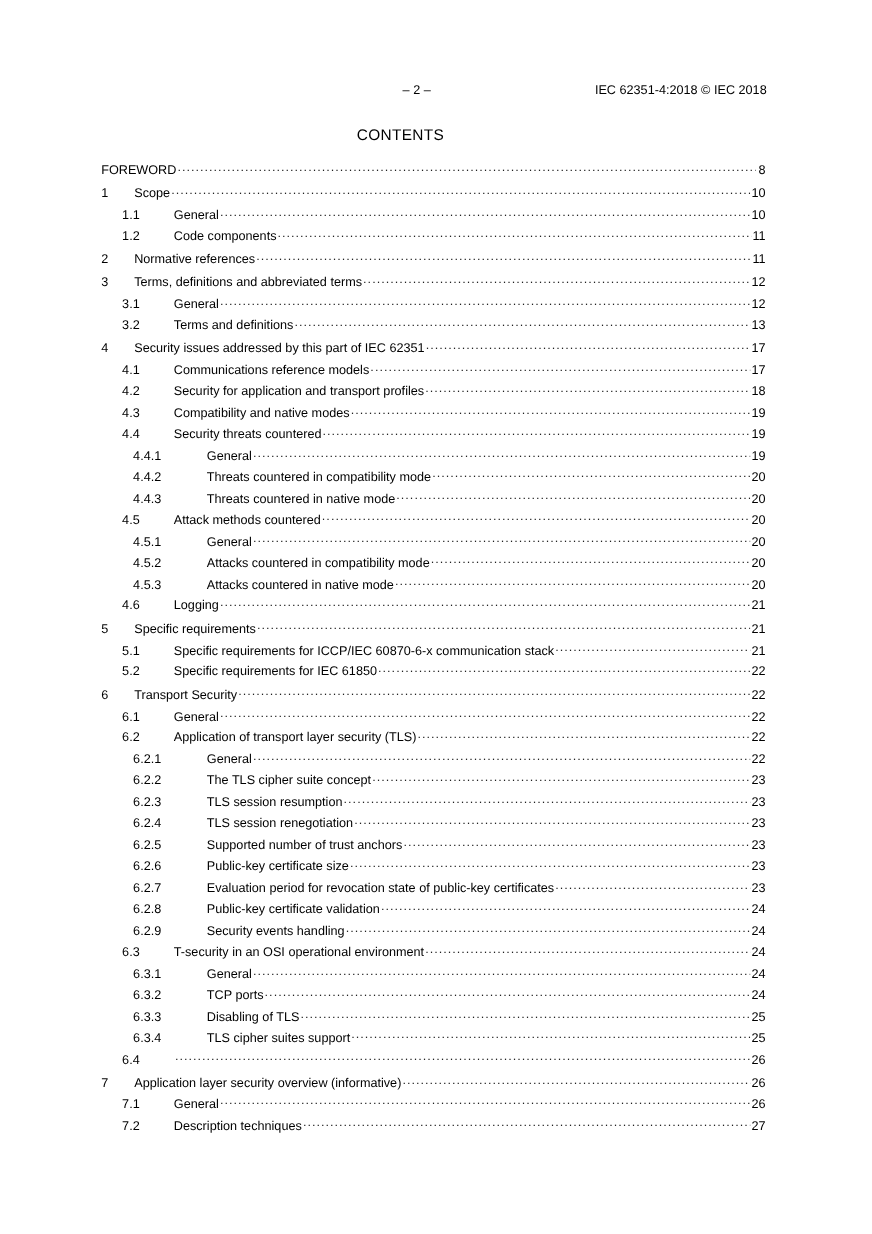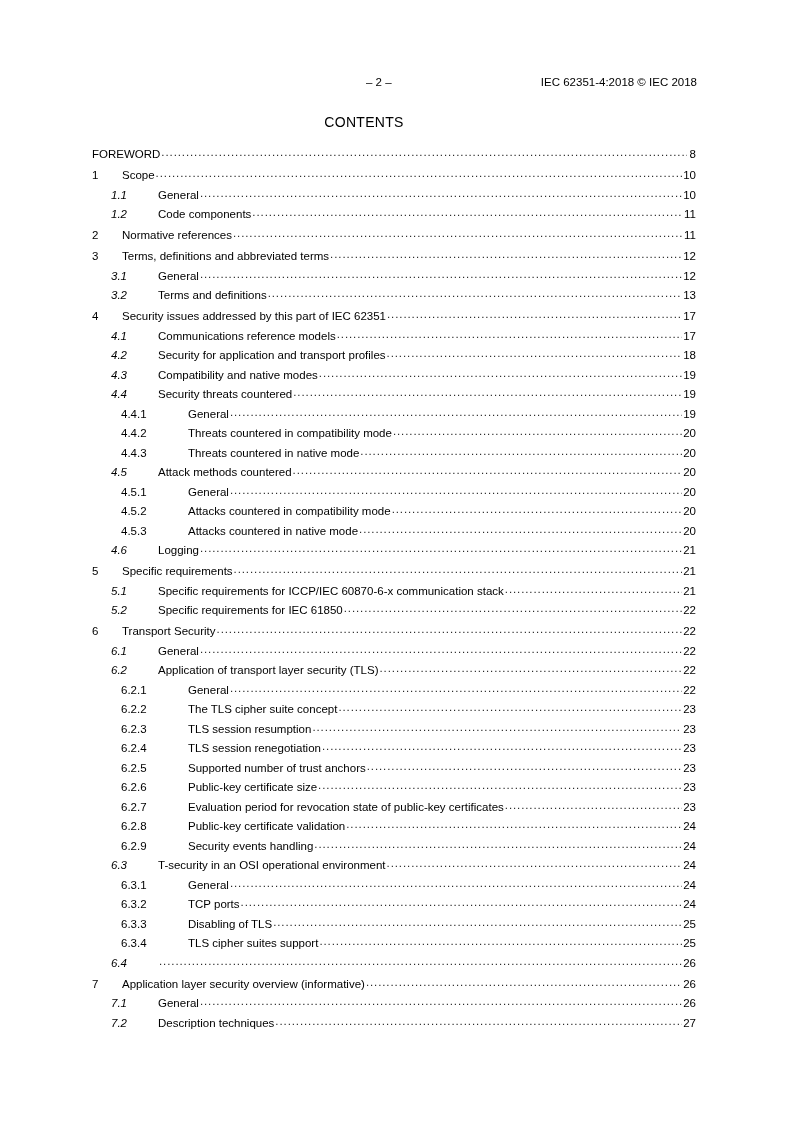--- a/index.html
+++ b/index.html
@@ -8,21 +8,21 @@
     .header { position: absolute; top: 76px; left: 0; width: 793px; height: 16px; font-size: 11.5px; }
     .page-num { position: absolute; left: 366px; top: 0; }
     .doc-ref { position: absolute; right: 96px; top: 0; }
     .title { position: absolute; top: 114px; left: 0; width: 728px; text-align: center; font-size: 14px; letter-spacing: 0.3px; }
     .toc { position: absolute; top: 146px; left: 92px; width: 604px; }
     .toc-row { position: relative; height: 19.5px; font-size: 11.5px; line-height: 16px; display: flex; align-items: baseline; white-space: nowrap; }
     .toc-row.l1 { margin-top: 1.5px; }
     .num { display: inline-block; flex: 0 0 auto; }
     .l0 .num { width: 0; }
     .l1 .num { width: 30px; }
-    .l2 .num { padding-left: 19px; width: 47px; font-style: italic; }
+    .l2 .num { padding-left: 19px; width: 47px; }
     .l3 .num { padding-left: 29px; width: 67px; }
     .label { flex: 0 0 auto; }
     .leader { flex: 1 1 auto; overflow: hidden; margin: 0 1px; position: relative; height: 12px; }
     .leader::after { content: "....................................................................................................................................................................................................................................................................................................................................";
       position: absolute; left: 0; bottom: -2px; font-size: 11.5px; letter-spacing: 0.9px; color: #222; }
     .page { flex: 0 0 auto; text-align: right; min-width: 8px; }
   </style>
 </head>
 <body>
 

